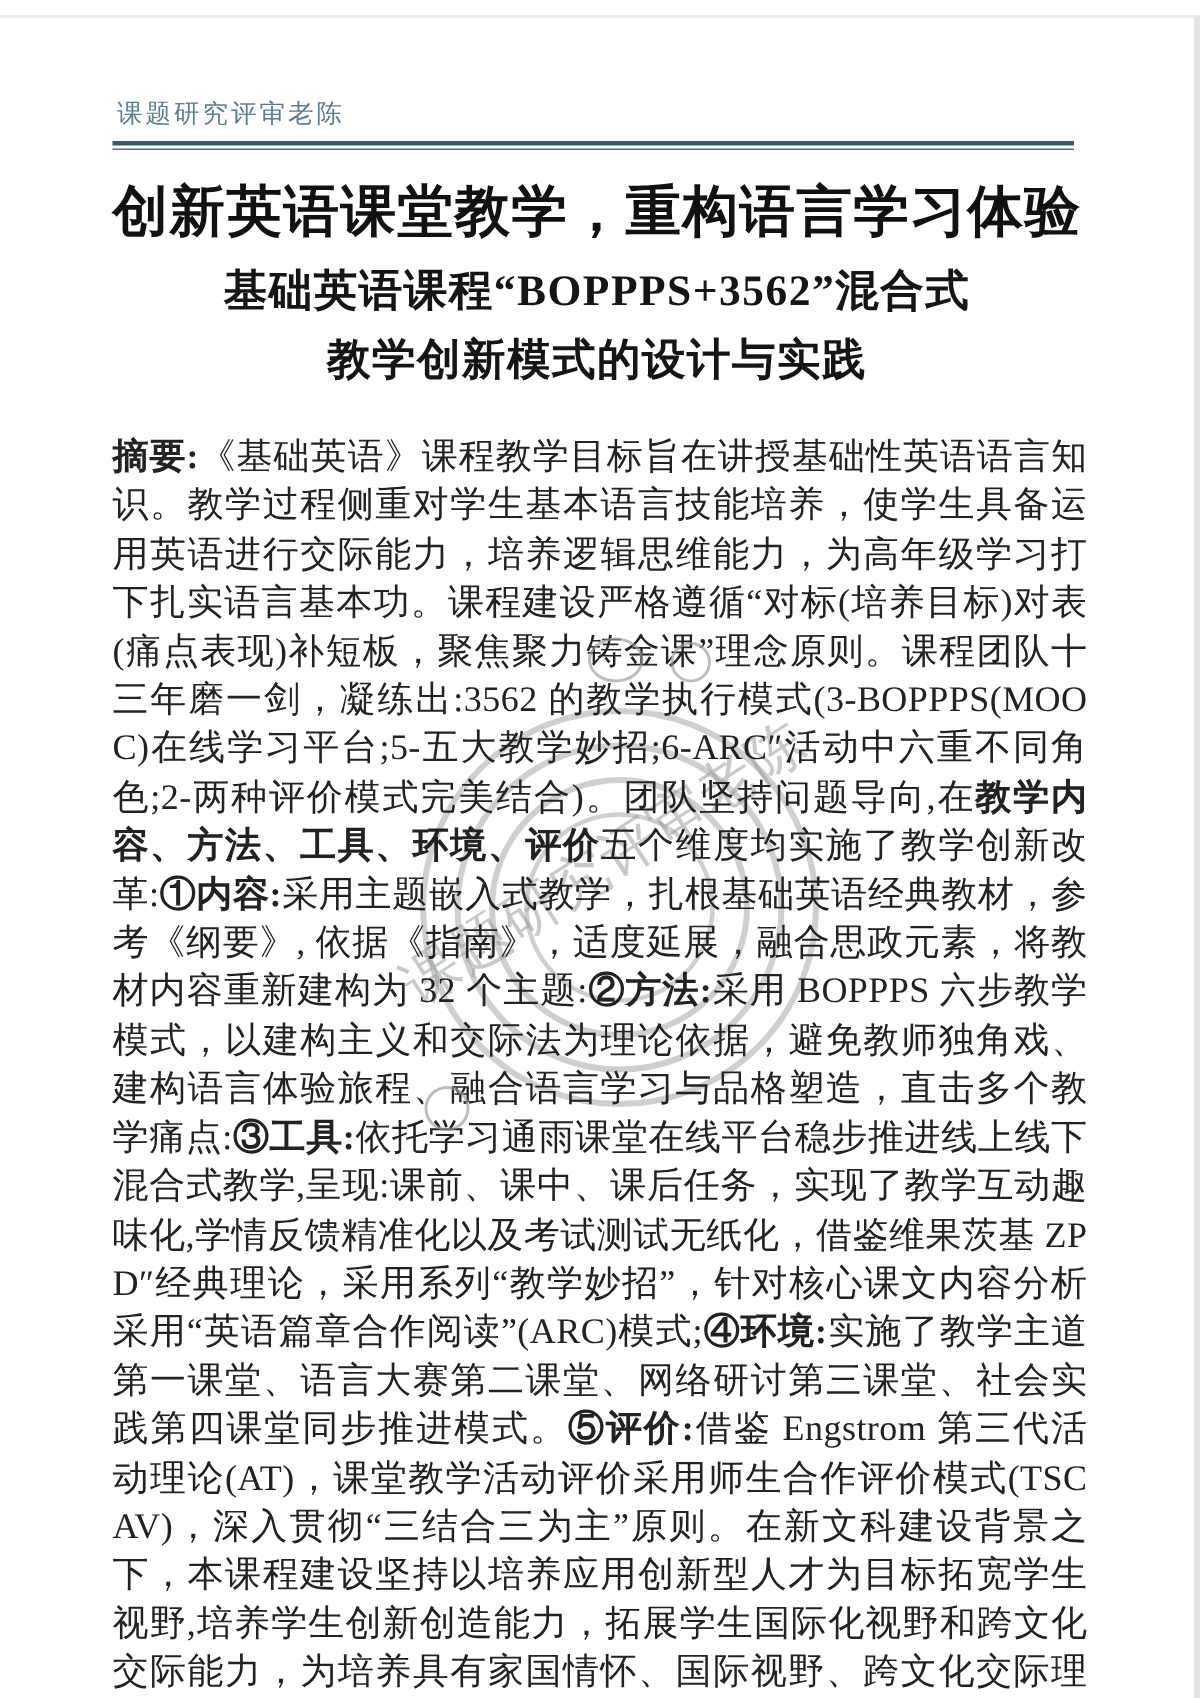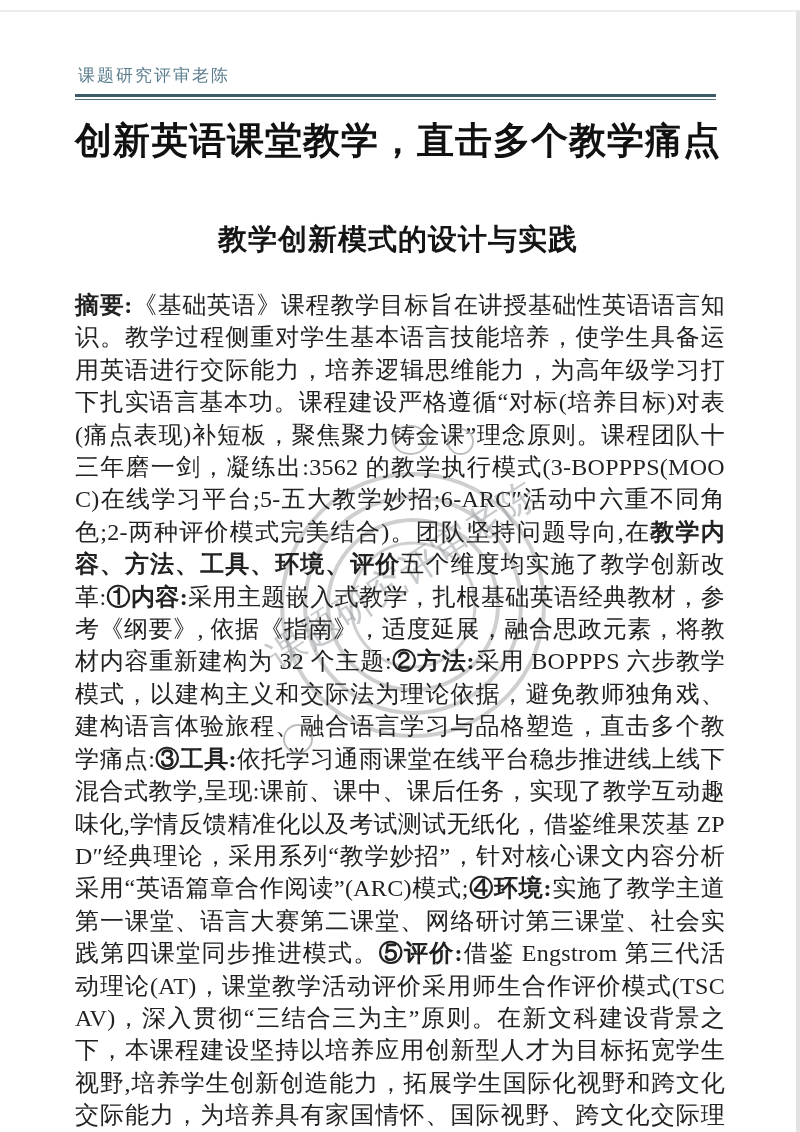--- a/index.html
+++ b/index.html
@@ -125,21 +125,22 @@
   <div class="header-rule"></div>
 
   <svg class="stamp-rings" viewBox="0 0 270 270">
     <circle cx="135" cy="135" r="131" fill="none" stroke="#a8a8a8" stroke-width="4"></circle>
     <circle cx="135" cy="135" r="108" fill="none" stroke="#a8a8a8" stroke-width="4"></circle>
     <circle cx="135" cy="135" r="85" fill="none" stroke="#a8a8a8" stroke-width="4"></circle>
     <circle cx="135" cy="135" r="62" fill="none" stroke="#a8a8a8" stroke-width="3"></circle>
   </svg>
   <div class="watermark-text">课题研究评审老陈</div>
 
-  <div class="doc-title">创新英语课堂教学，直击多个教学痛点</div>
+  <div class="doc-title">创新英语课堂教学，重构语言学习体验</div>
+  <div class="doc-subtitle line1">基础英语课程“BOPPPS+3562”混合式</div>
   <div class="doc-subtitle line2">教学创新模式的设计与实践</div>
 
   <div class="abstract"><b>摘要:</b><span>《基础英语》课程教学目标旨在讲授基础性英语语言知识。教学过程侧重对学生基本语言技能培养，使学生具备运用英语进行交际能力，培养逻辑思维能力，为高年级学习打下扎实语言基本功。课程建设严格遵循“对标(培养目标)对表(痛点表现)补短板，聚焦聚力铸金课”理念原则。课程团队十三年磨一剑，凝练出:3562 的教学执行模式(3-BOPPPS(MOOC)在线学习平台;5-五大教学妙招;6-ARC″活动中六重不同角色;2-两种评价模式完美结合)。团队坚持问题导向,在</span><b>教学内容、方法、工具、环境、评价</b><span>五个维度均实施了教学创新改革:</span><b>①内容:</b><span>采用主题嵌入式教学，扎根基础英语经典教材，参考《纲要》, 依据《指南》，适度延展，融合思政元素，将教材内容重新建构为 32 个主题:</span><b>②方法:</b><span>采用 BOPPPS 六步教学模式，以建构主义和交际法为理论依据，避免教师独角戏、建构语言体验旅程、融合语言学习与品格塑造，直击多个教学痛点:</span><b>③工具:</b><span>依托学习通雨课堂在线平台稳步推进线上线下混合式教学,呈现:课前、课中、课后任务，实现了教学互动趣味化,学情反馈精准化以及考试测试无纸化，借鉴维果茨基 ZPD″经典理论，采用系列“教学妙招”，针对核心课文内容分析采用“英语篇章合作阅读”(ARC)模式;</span><b>④环境:</b><span>实施了教学主道第一课堂、语言大赛第二课堂、网络研讨第三课堂、社会实践第四课堂同步推进模式。</span><b>⑤评价:</b><span>借鉴 Engstrom 第三代活动理论(AT)，课堂教学活动评价采用师生合作评价模式(TSCAV)，深入贯彻“三结合三为主”原则。在新文科建设背景之下，本课程建设坚持以培养应用创新型人才为目标拓宽学生视野,培养学生创新创造能力，拓展学生国际化视野和跨文化交际能力，为培养具有家国情怀、国际视野、跨文化交际理解和表达能力、能用英语讲好中国故事，传播中国声音的应用型英语人才贡献力量。</span></div>
 
   <div class="anno-circle anno-1"></div>
   <div class="anno-circle anno-2"></div>
   <div class="anno-circle anno-3"></div>
 
 </div>
 

